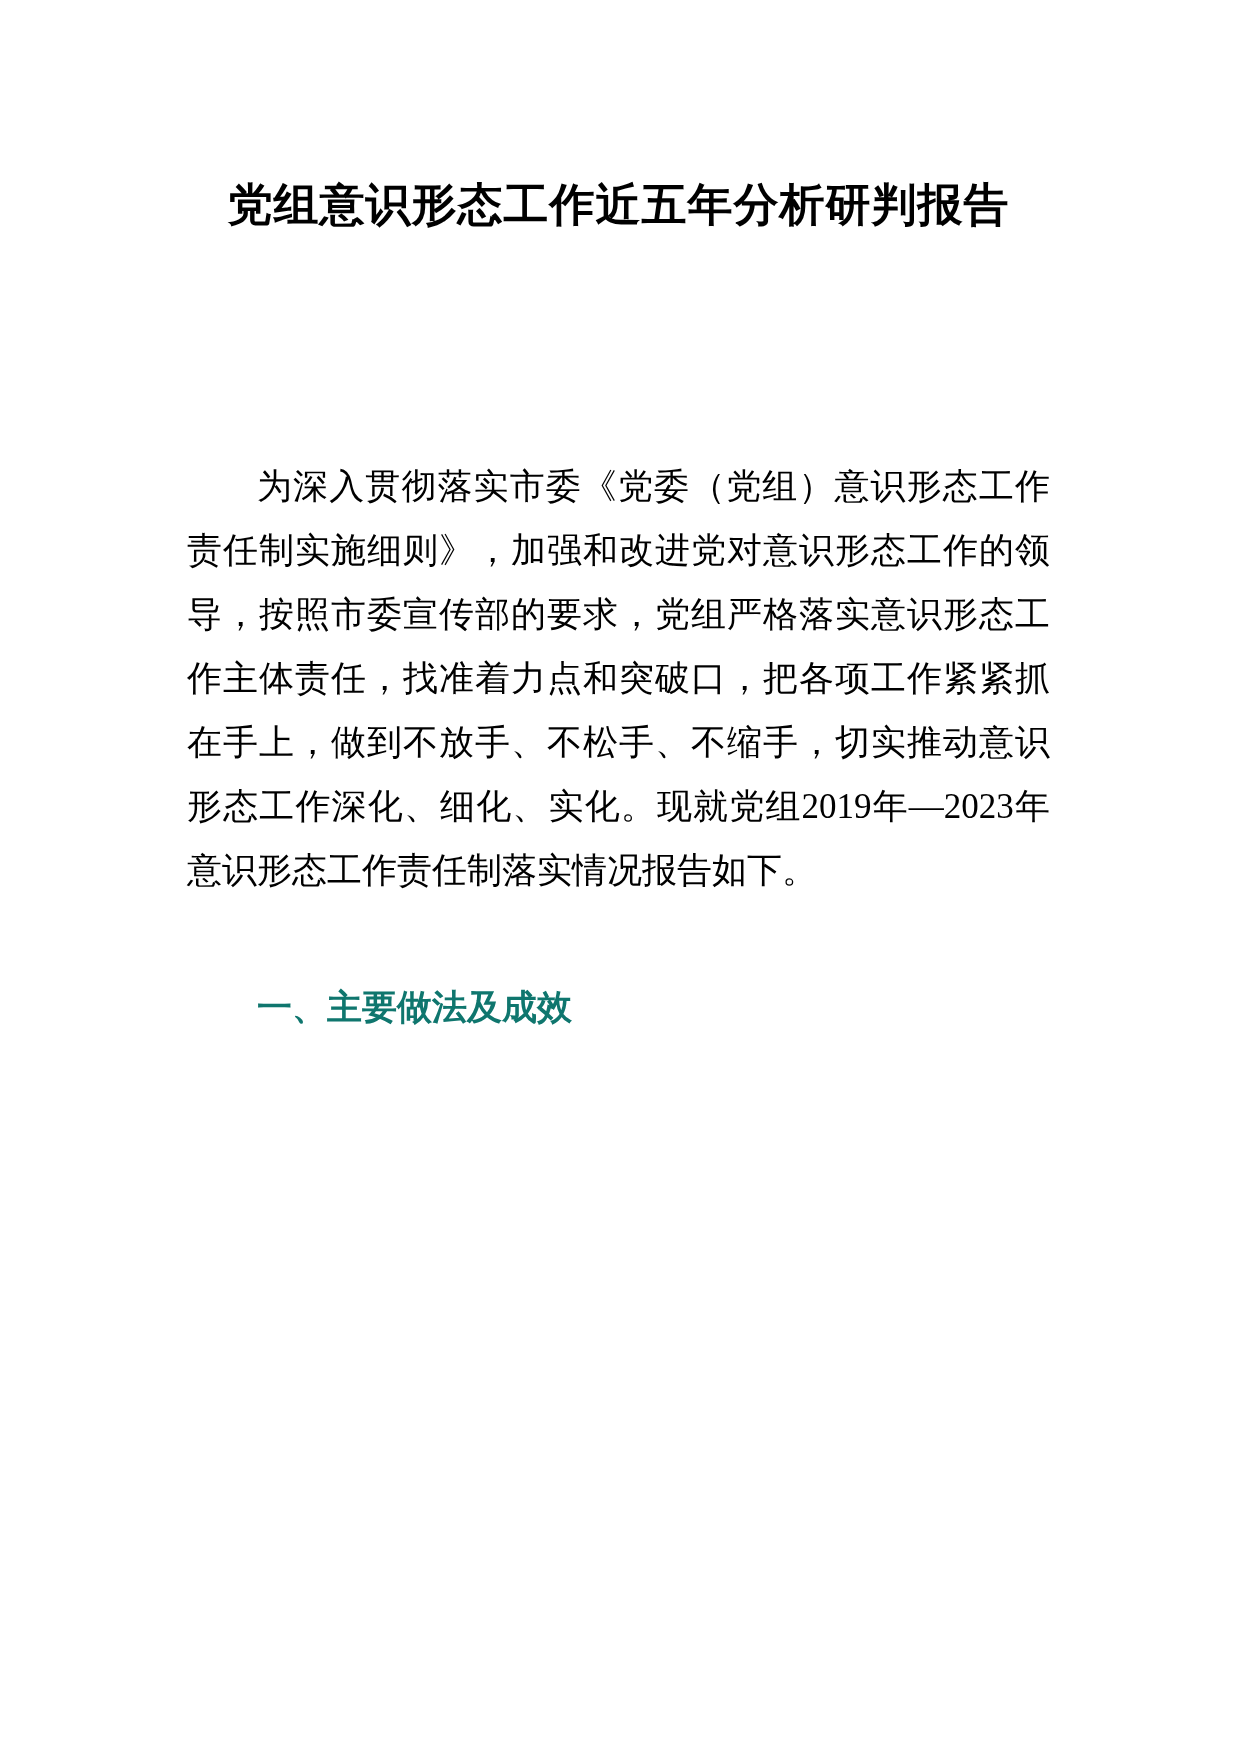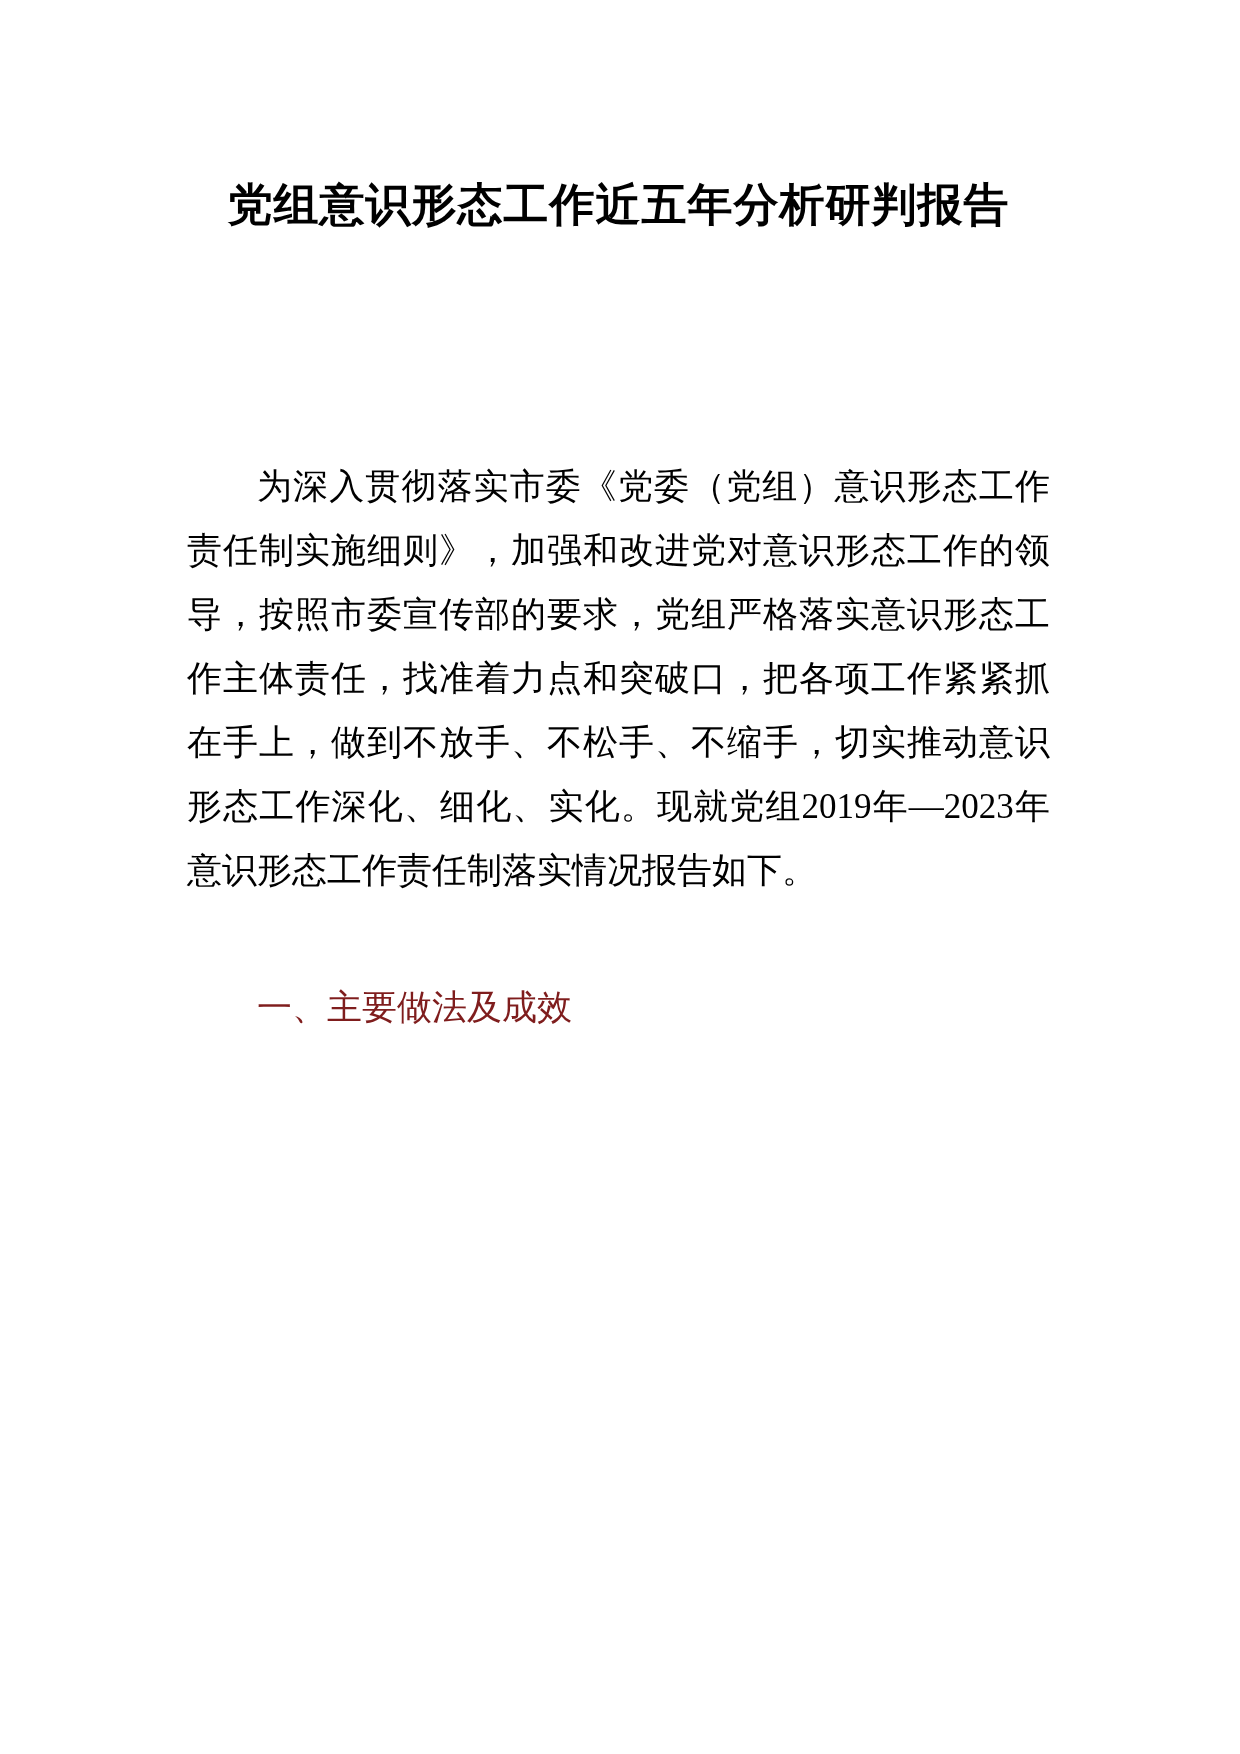--- a/index.html
+++ b/index.html
@@ -36,25 +36,25 @@
     text-indent: 2em;
     color: #000000;
     word-break: break-all;
   }
   .intro-para {
     margin-top: 215px;
   }
   .section-heading {
     margin: 72px 0 0 0;
     font-family: "Liberation Sans", sans-serif;
-    font-weight: normal;
+    font-weight: bold;
     font-size: 35px;
     line-height: 64px;
     text-indent: 2em;
-    color: #7f1d1d;
+    color: #0f766e;
   }
   .section-para {
     margin-top: 62px;
   }
 </style>
 </head>
 <body>
 
 <div class="page">
   <h1 class="doc-title">党组意识形态工作近五年分析研判报告</h1>

